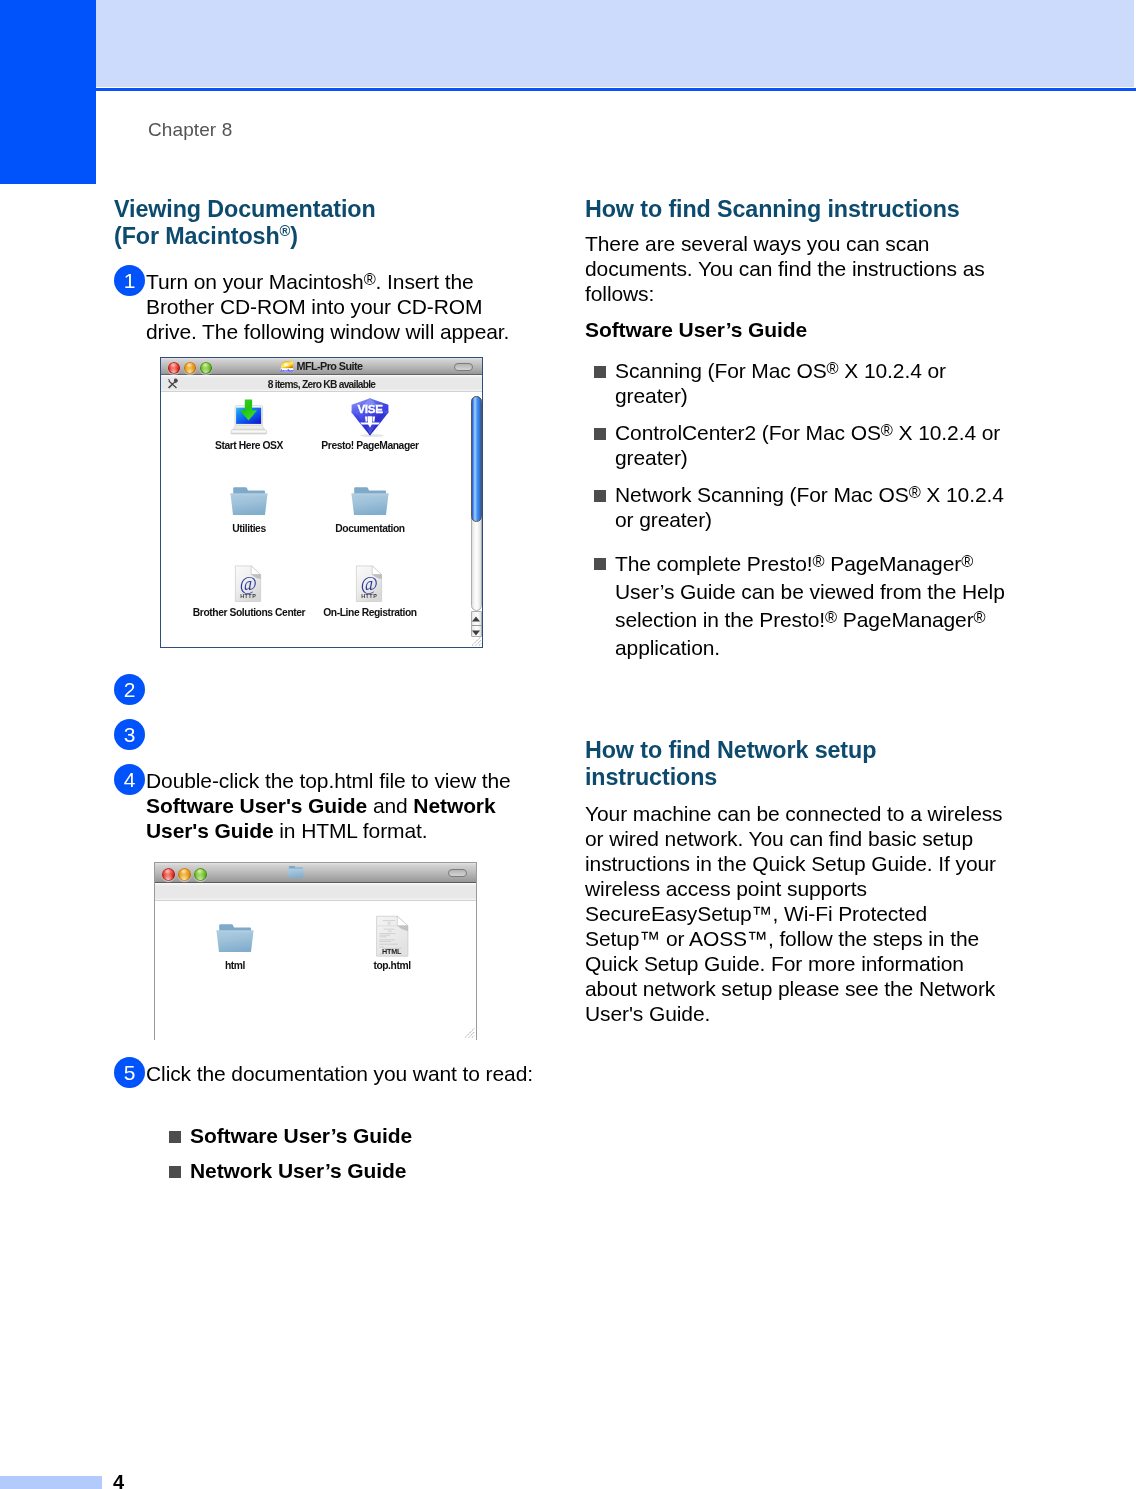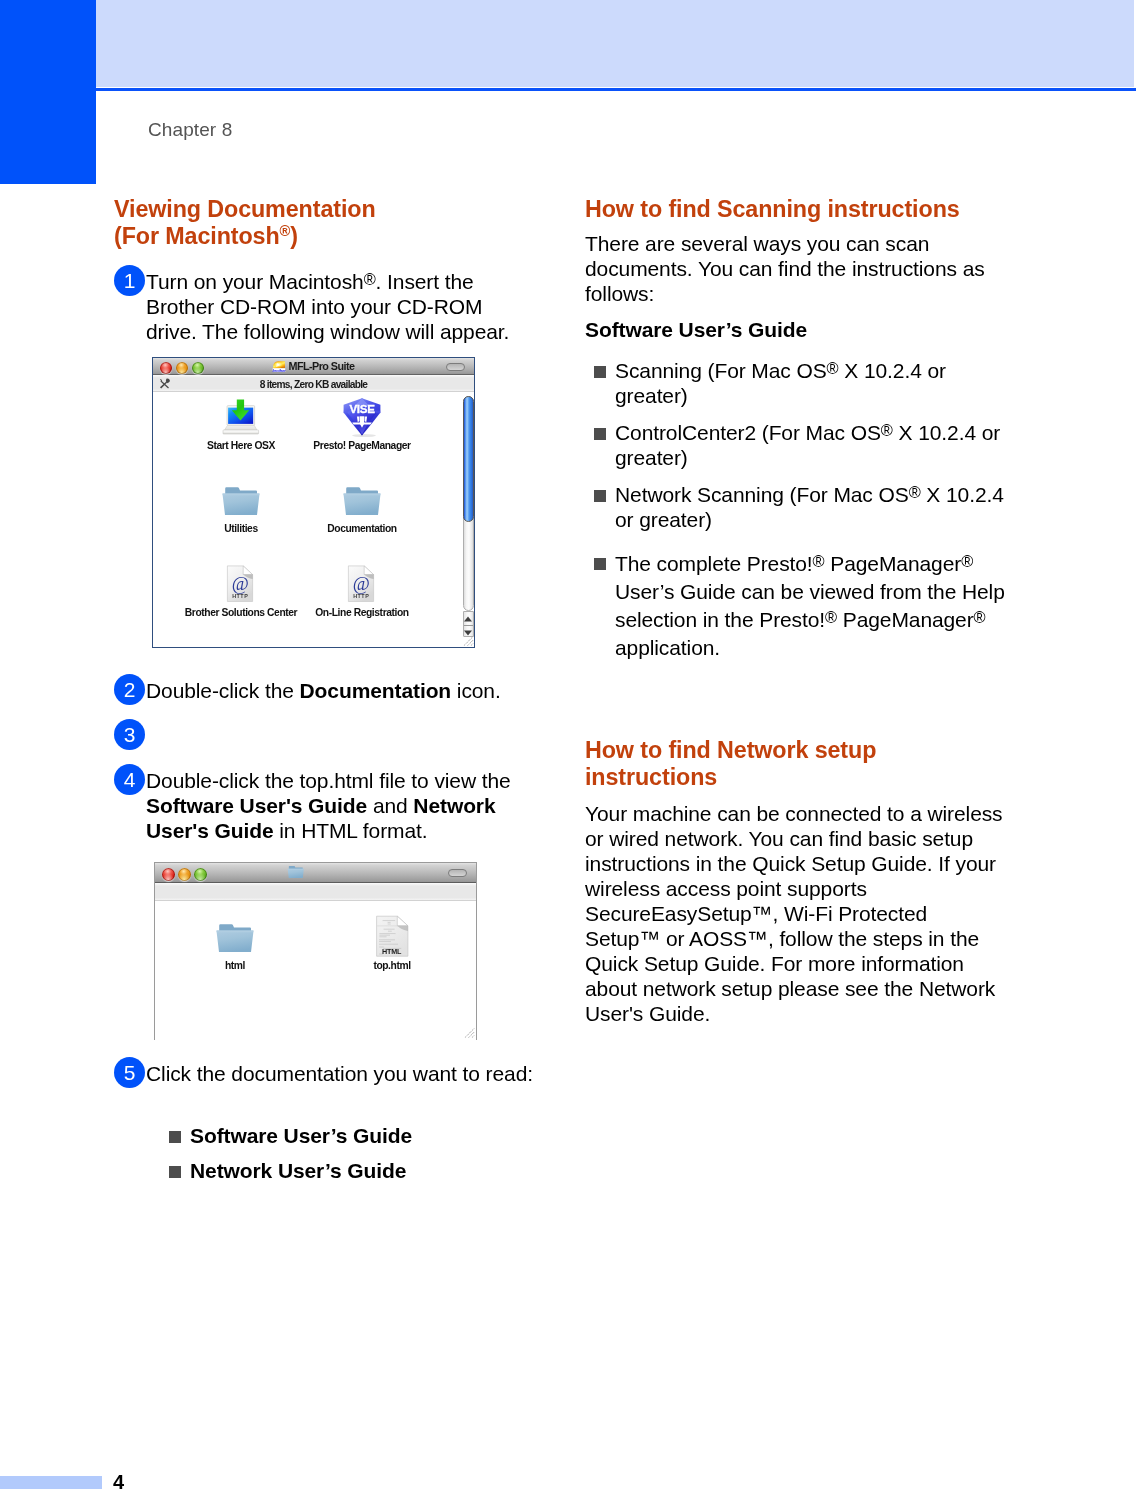--- a/index.html
+++ b/index.html
@@ -8,21 +8,21 @@
 #page{position:absolute;inset:0;}
 
 
 .hdr-band{position:absolute;left:96px;top:0;width:1038px;height:87px;background:#ccdafc;}
 .hdr-rule{position:absolute;left:96px;top:88px;width:1040px;height:3px;background:#0a52fa;}
 .side-bar{position:absolute;left:0;top:0;width:96px;height:184px;background:#0052fa;}
 .chapter{position:absolute;left:148px;top:119px;font-size:19px;color:#545454;letter-spacing:0.1px;}
 .foot-bar{position:absolute;left:0;top:1476px;width:102px;height:13px;background:#b2cafc;}
 .pagenum{position:absolute;left:113px;top:1475px;font-size:20px;font-weight:bold;color:#000;line-height:15px;}
 
-h2.sec{font-size:23.3px;font-weight:bold;line-height:27px;margin:0;color:#c2410c;letter-spacing:-0.1px;}
+h2.sec{font-size:23.3px;font-weight:bold;line-height:27px;margin:0;color:#0c4a6e;letter-spacing:-0.1px;}
 p.body{font-size:21px;line-height:25px;margin:0;color:#000;letter-spacing:-0.1px;}
 h3.sub{font-size:21px;font-weight:bold;line-height:25px;margin:0;color:#000;letter-spacing:-0.1px;}
 sup.reg{font-size:0.78em;vertical-align:0.25em;line-height:0;}
 h2.sec sup.reg{font-size:0.63em;vertical-align:0.58em;}
 h3.sub sup.reg{font-size:0.72em;vertical-align:0.32em;}
 .ital{}
 .bld{font-weight:bold;}
 
 
 .step{position:absolute;}
@@ -108,21 +108,21 @@
   <h2 class="sec" style="position:absolute;left:114px;top:196px;width:420px;">
     <span>Viewing Documentation</span><br>
     <span>(For Macintosh</span><sup class="reg">®</sup><span>)</span>
   </h2>
 
   <div class="step" style="left:114px;top:265px;width:420px;">
     <div class="num">1</div>
     <p class="body txt">Turn on your Macintosh<sup class="reg">®</sup>. Insert the Brother CD-ROM into your CD-ROM drive. The following window will appear.</p>
   </div>
 
-  <div class="fwin" id="fwin1" style="left:152px;top:357px;width:323px;height:291px;border:1px solid #2f4e7e;">
+  <div class="fwin" id="fwin1" style="left:160px;top:357px;width:323px;height:291px;border:1px solid #2f4e7e;">
     <div class="fw-title">
       <span class="tl tl-r"></span>
       <span class="tl tl-y"></span>
       <span class="tl tl-g"></span>
       <span class="fw-ttl-wrap">
         <span class="cdico">
           <svg viewBox="0 0 14 13" width="14" height="13">
             <defs>
                 <linearGradient id="cdg" x1="0.25" y1="0.1" x2="0.75" y2="0.9">
               <stop offset="0" stop-color="#f59b0b"></stop>
@@ -311,21 +311,20 @@
               <path d="M11.0 5.2 L5.2 11.0"></path>
               <path d="M11.0 8.6 L8.6 11.0"></path>
         </g>
           </svg>
         </div>
     </div>
   </div>
 
   <div class="step" style="left:114px;top:674px;width:420px;">
     <div class="num">2</div>
-    <p class="body txt">Double-click the <span class="bld">Documentation</span> icon.</p>
   </div>
 
   <div class="step" style="left:114px;top:719px;width:420px;">
     <div class="num">3</div>
   </div>
 
   <div class="step" style="left:114px;top:764px;width:420px;">
     <div class="num">4</div>
     <p class="body txt">Double-click the top.html file to view the <span class="bld">Software User's Guide</span> and <span class="bld">Network User's Guide</span> in HTML format.</p>
   </div>

